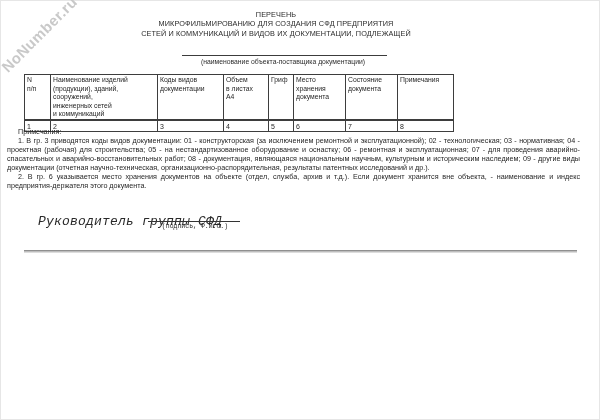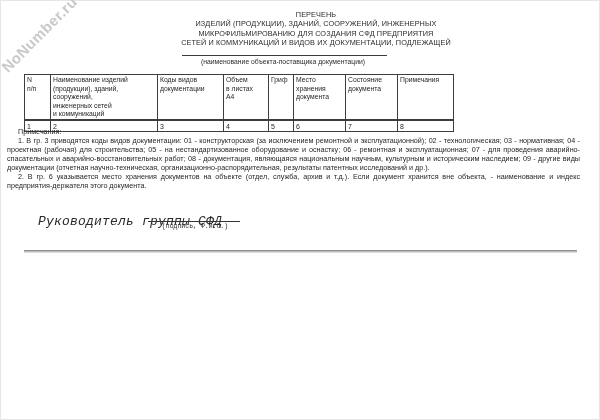--- a/index.html
+++ b/index.html
@@ -9,21 +9,21 @@
     box-shadow: inset 0 0 0 1px #e6e6e6;
   }
   .watermark {
     position:absolute; left:-10px; top:27px; width:96px; text-align:center;
     transform:rotate(-45deg); transform-origin:center;
     font-size:15px; font-weight:bold; color:#c9c9c9; letter-spacing:0.4px;
     user-select:none;
   }
   .title-block {
     position:absolute; left:0; top:10px; width:552px; text-align:center;
-    font-size:7.3px; line-height:9.3px; letter-spacing:0.1px; color:#2a2a2a;padding-left:40px;
+    font-size:7.3px; line-height:9.3px; letter-spacing:0.1px; color:#2a2a2a;
   }
   .supplier-underline {
     position:absolute; left:182px; top:55px; width:205px; height:0;
     border-top:1px solid #3c3c3c;
   }
   .supplier-caption {
     position:absolute; left:176px; top:58px; width:214px; text-align:center;
     font-size:6.8px; color:#2e2e2e;
   }
   table.doc-table {
@@ -62,21 +62,20 @@
 </style>
 </head>
 <body>
 
 <div class="page">
 
   <div class="watermark">NoNumber.ru</div>
 
   <div class="title-block">
     <div>ПЕРЕЧЕНЬ</div>
-    <div>ИЗДЕЛИЙ (ПРОДУКЦИИ), ЗДАНИЙ, СООРУЖЕНИЙ, ИНЖЕНЕРНЫХ</div>
     <div>МИКРОФИЛЬМИРОВАНИЮ ДЛЯ СОЗДАНИЯ СФД ПРЕДПРИЯТИЯ</div>
     <div>СЕТЕЙ И КОММУНИКАЦИЙ И ВИДОВ ИХ ДОКУМЕНТАЦИИ, ПОДЛЕЖАЩЕЙ</div>
   </div>
 
   <div class="supplier-underline"></div>
   <div class="supplier-caption">(наименование объекта-поставщика документации)</div>
 
   <table class="doc-table">
     <colgroup>
       <col style="width:26px">

